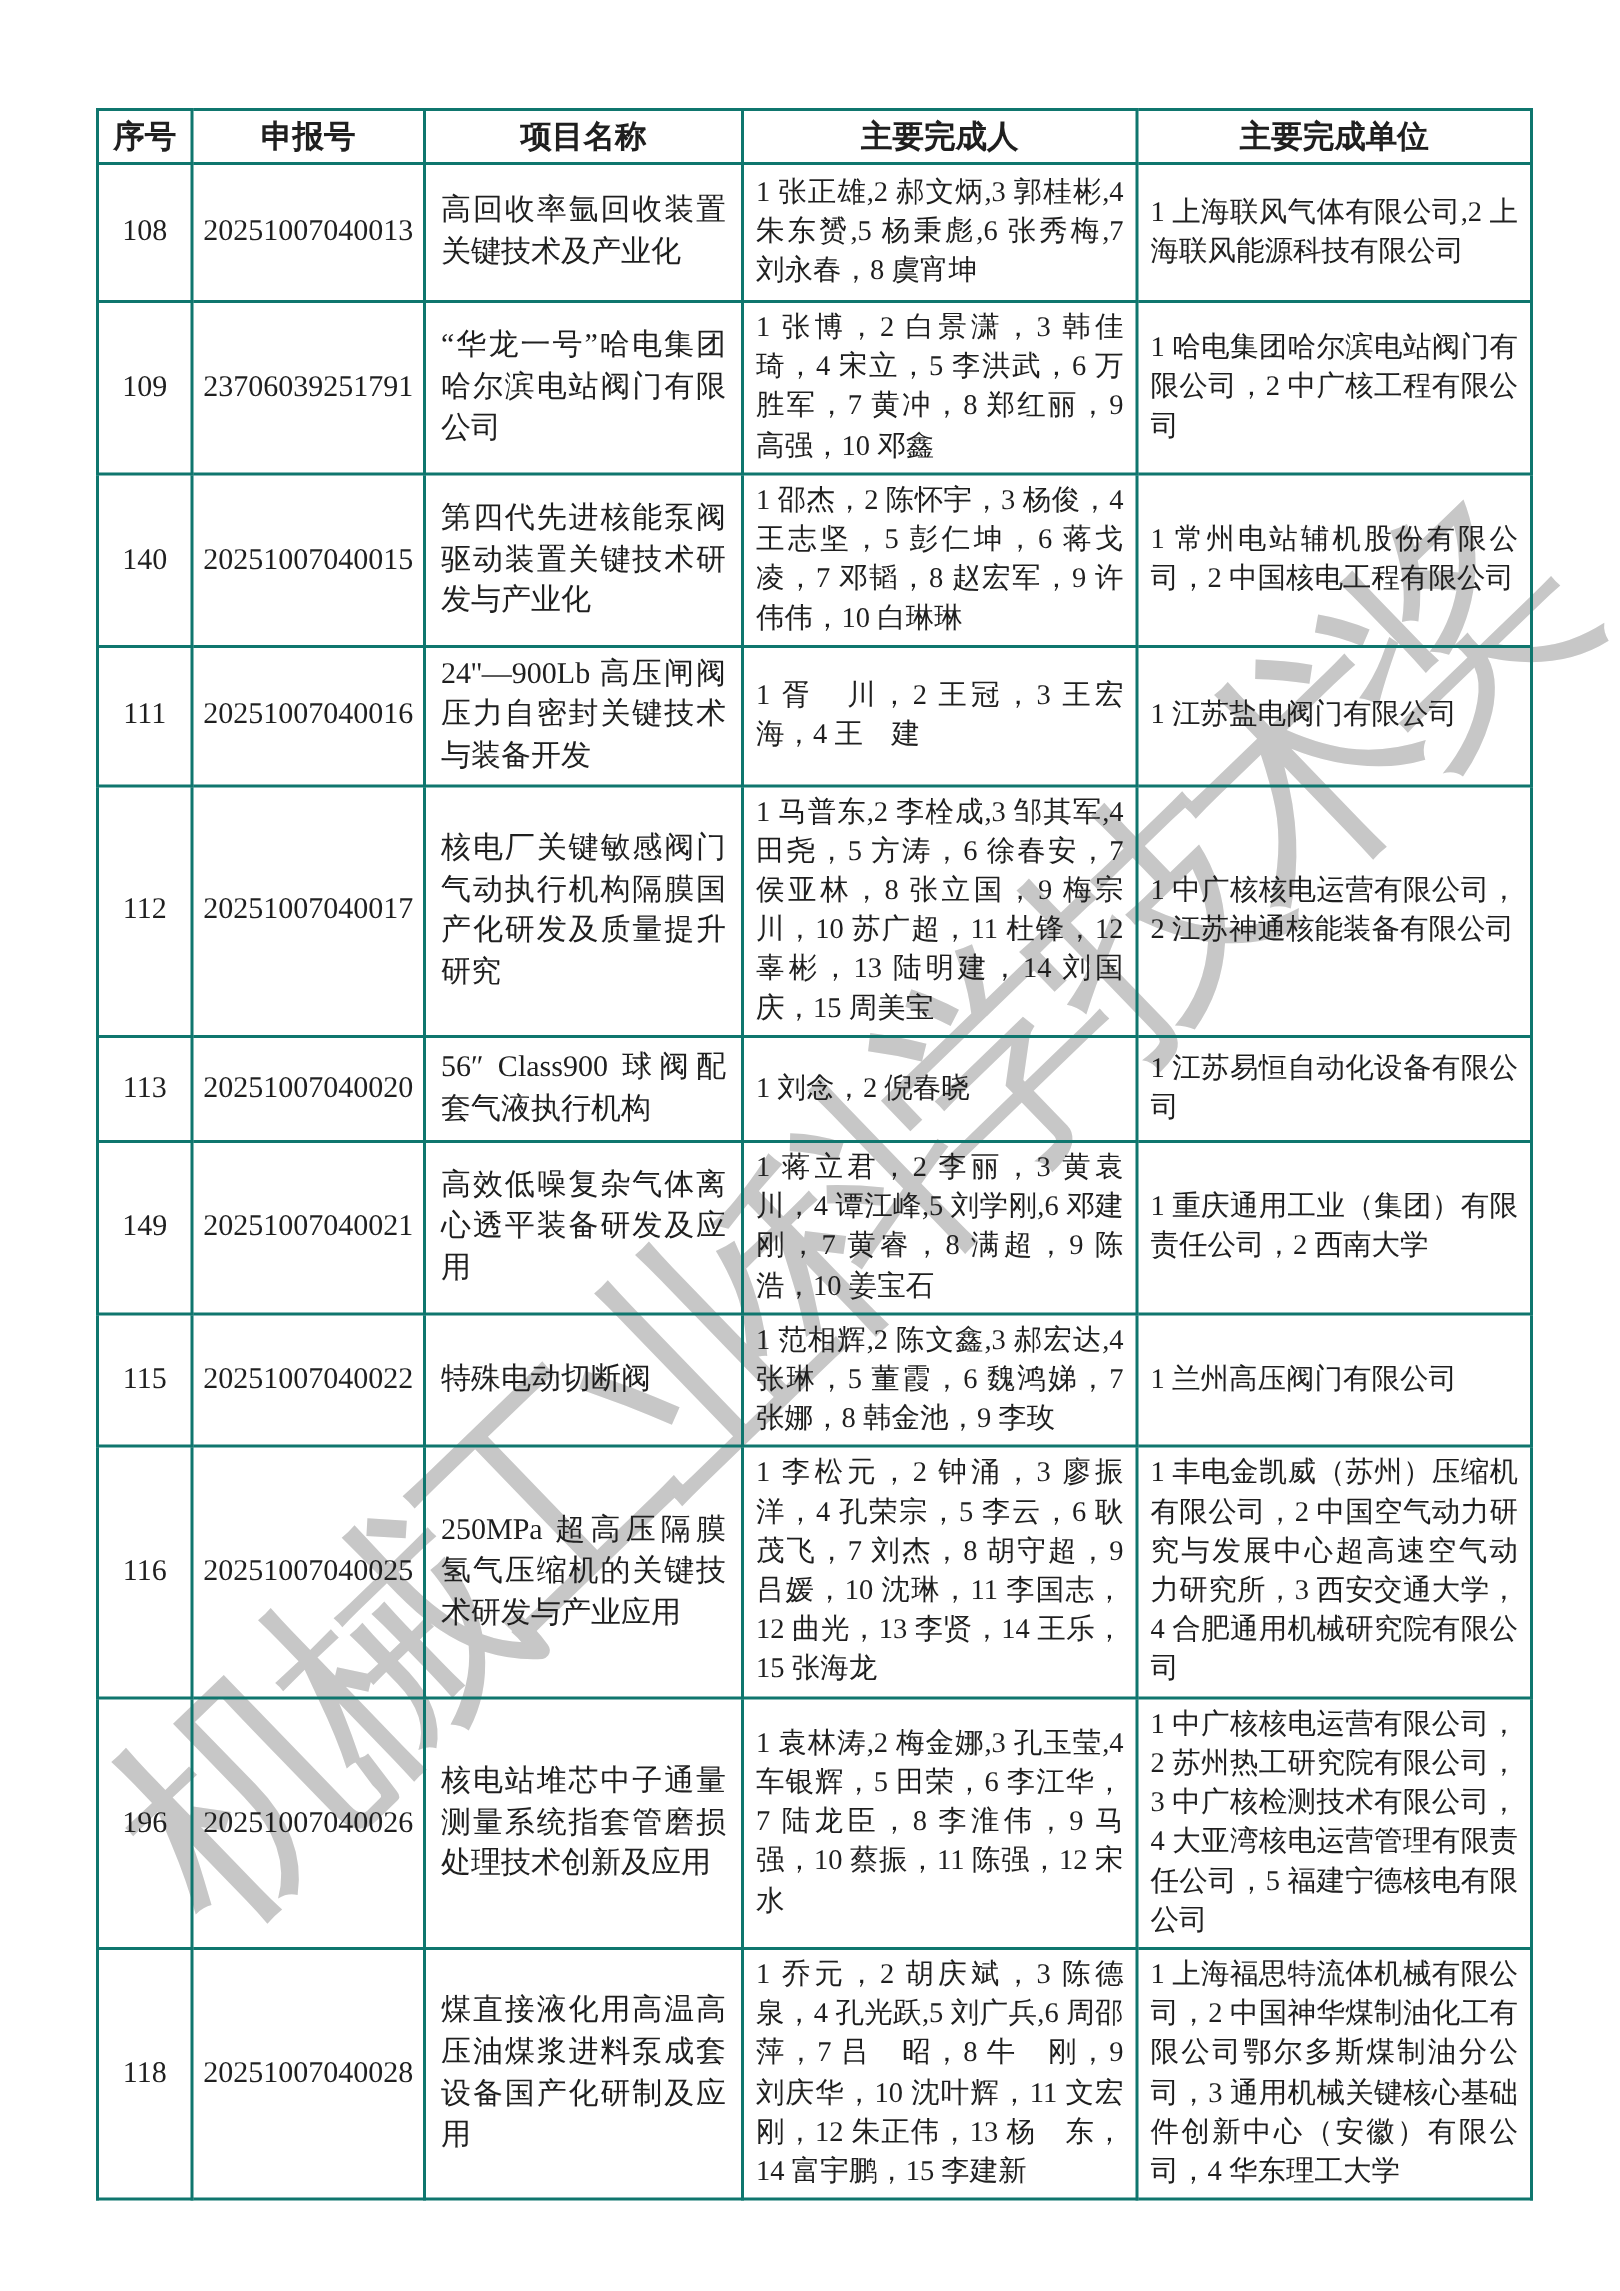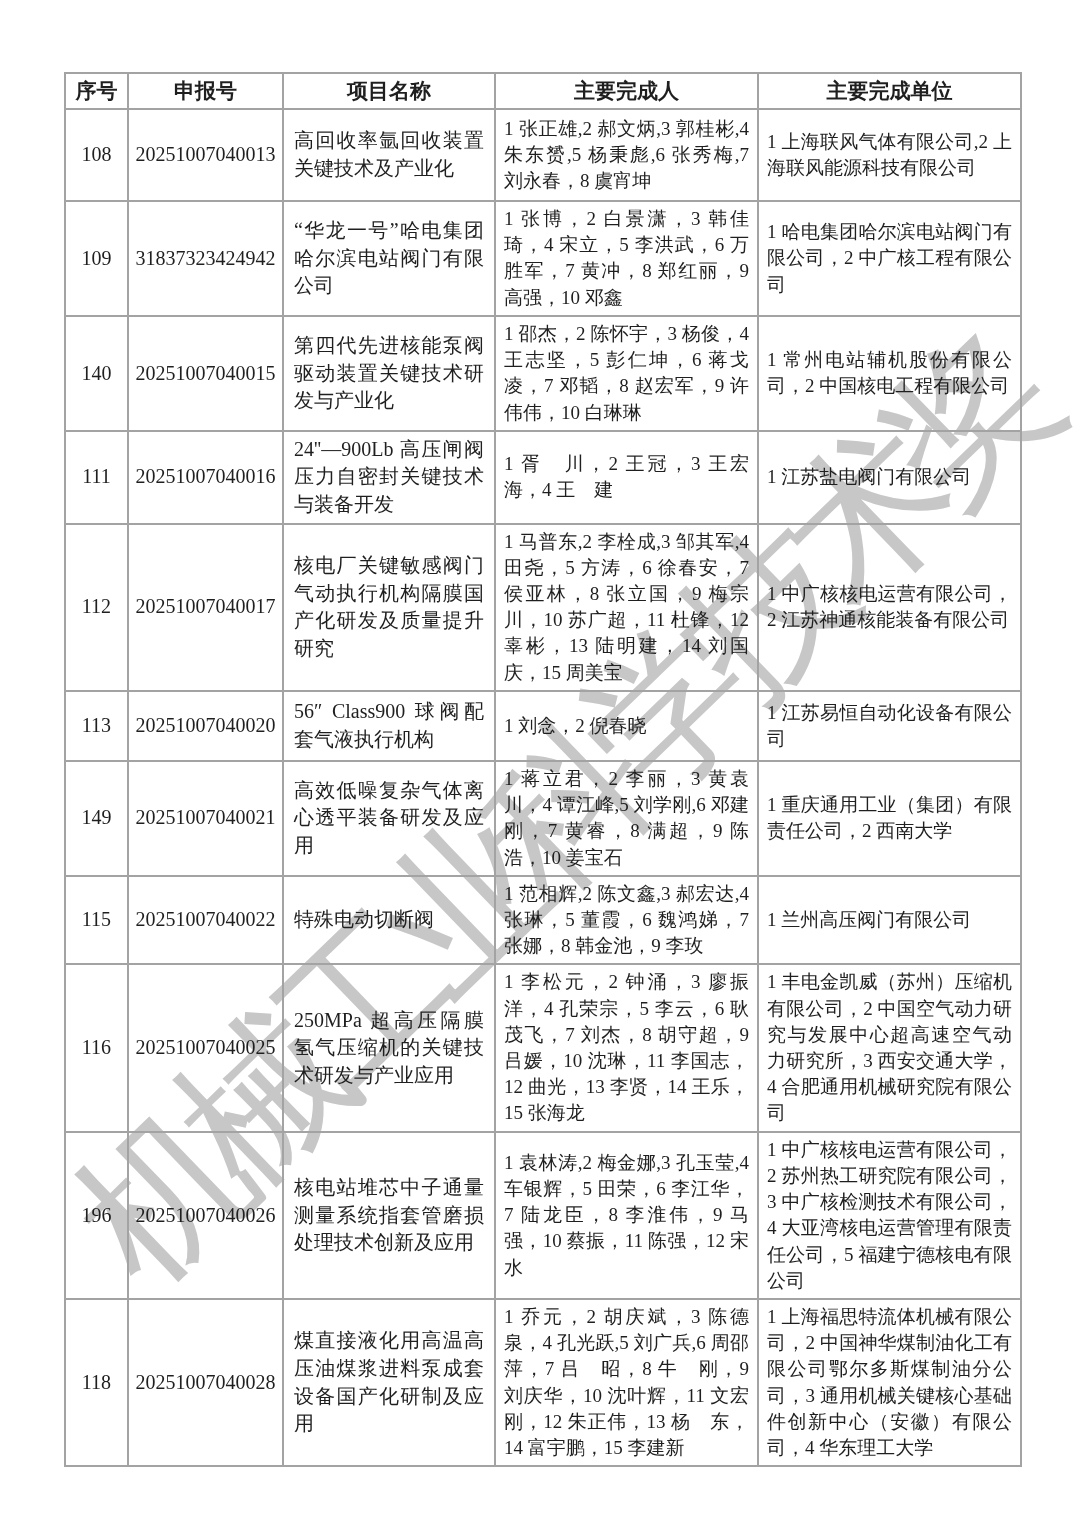--- a/index.html
+++ b/index.html
@@ -37,21 +37,21 @@
     z-index: 1;
     background: transparent;
   }
   col.c-no   { width: 63px; }
   col.c-app  { width: 155px; }
   col.c-proj { width: 212px; }
   col.c-ppl  { width: 263px; }
   col.c-org  { width: 263px; }
 
   th, td {
-    border: 2px solid #a3a3a3;
+    border: 2px solid #0f766e;
     vertical-align: middle;
     background: transparent;
   }
   thead tr { height: 36px; }
   th {
     font-family: "Liberation Sans", "DejaVu Sans", sans-serif;
     font-weight: bold;
     font-size: 21px;
     text-align: center;
     padding: 2px 4px;
@@ -123,21 +123,21 @@
     <tbody>
       <tr>
         <td class="cell-no">108</td>
         <td class="cell-app">20251007040013</td>
         <td class="cell-proj">高回收率氩回收装置关键技术及产业化</td>
         <td class="cell-ppl">1 张正雄,2 郝文炳,3 郭桂彬,4 朱东赟,5 杨秉彪,6 张秀梅,7 刘永春，8 虞宵坤</td>
         <td class="cell-org">1 上海联风气体有限公司,2 上海联风能源科技有限公司</td>
       </tr>
       <tr>
         <td class="cell-no">109</td>
-        <td class="cell-app">31837323424942</td>
+        <td class="cell-app">23706039251791</td>
         <td class="cell-proj">“华龙一号”哈电集团哈尔滨电站阀门有限公司</td>
         <td class="cell-ppl">1 张博，2 白景潇，3 韩佳琦，4 宋立，5 李洪武，6 万胜军，7 黄冲，8 郑红丽，9 高强，10 邓鑫</td>
         <td class="cell-org">1 哈电集团哈尔滨电站阀门有限公司，2 中广核工程有限公司</td>
       </tr>
       <tr>
         <td class="cell-no">140</td>
         <td class="cell-app">20251007040015</td>
         <td class="cell-proj">第四代先进核能泵阀驱动装置关键技术研发与产业化</td>
         <td class="cell-ppl">1 邵杰，2 陈怀宇，3 杨俊，4 王志坚，5 彭仁坤，6 蒋戈凌，7 邓韬，8 赵宏军，9 许伟伟，10 白琳琳</td>
         <td class="cell-org">1 常州电站辅机股份有限公司，2 中国核电工程有限公司</td>

